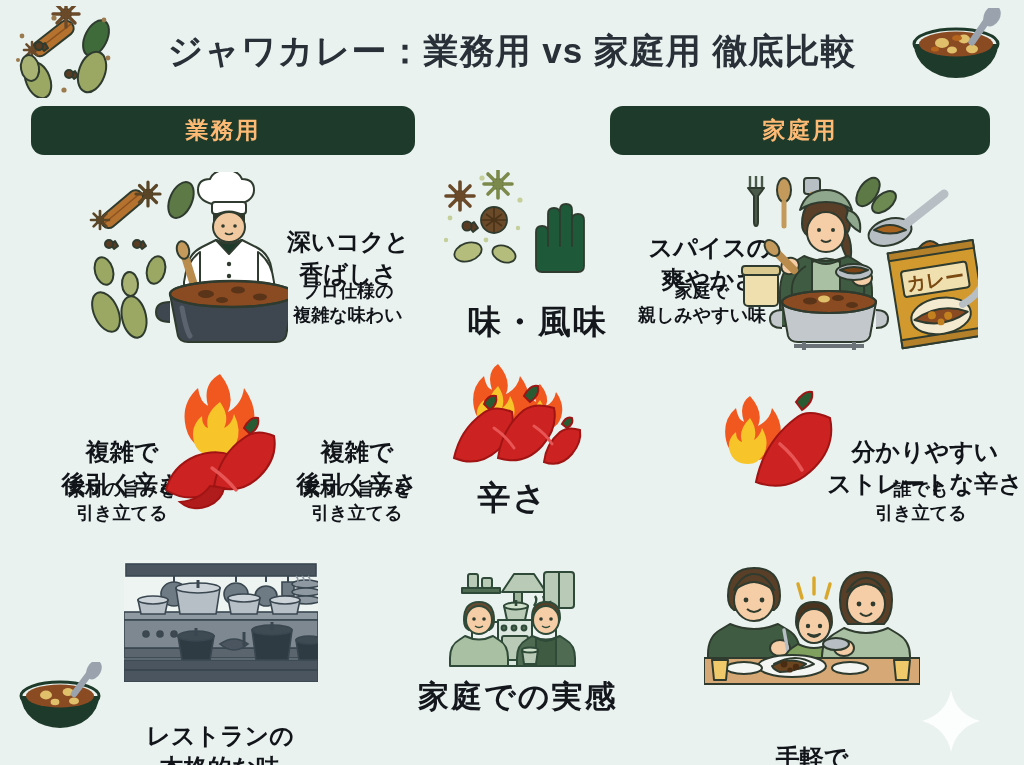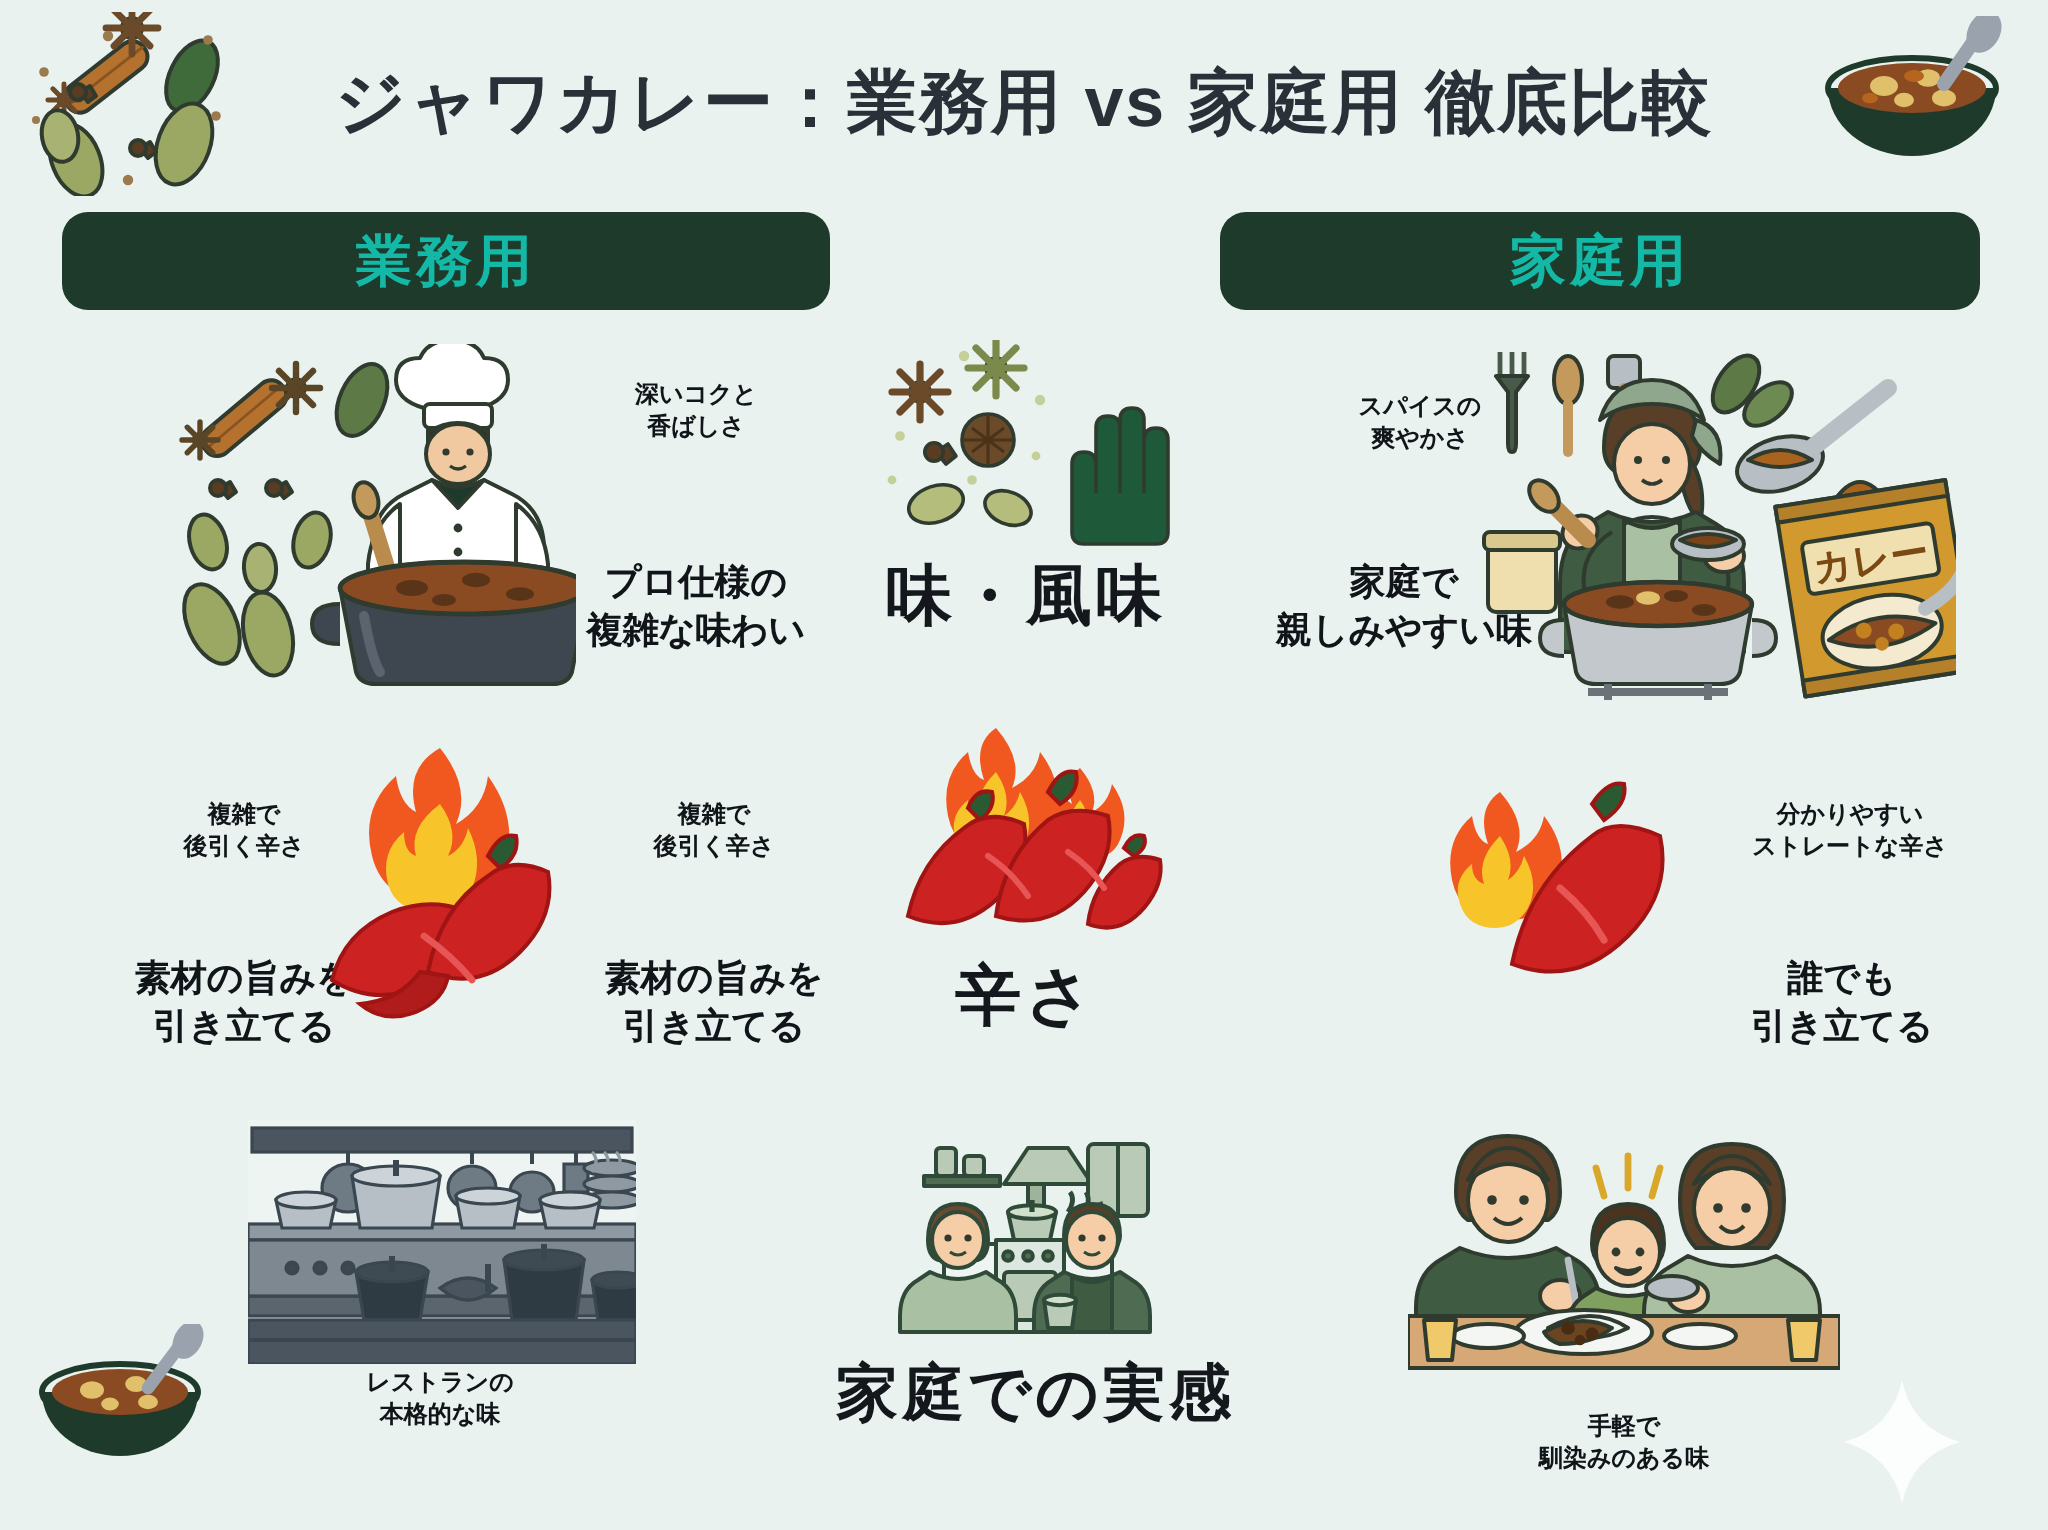--- a/index.html
+++ b/index.html
@@ -21,35 +21,35 @@
   .deco-tl { position:absolute; left:8px; top:6px; }
   .deco-tr { position:absolute; left:902px; top:8px; }
   .deco-bl { position:absolute; left:10px; top:662px; }
   .deco-br { position:absolute; left:918px; top:688px; }
 
   .pill {
     position:absolute; top:106px; height:49px;
     background:#1e3a2a; border-radius:13px;
     display:flex; align-items:center; justify-content:center;
   }
-  .pill span { color:#14b8a6; font-size:28px; font-weight:bold; letter-spacing:2px; }
+  .pill span { color:#fdba74; font-size:23px; font-weight:bold; letter-spacing:2px; }
   .pill-left  { left:31px;  width:384px; }
   .pill-right { left:610px; width:380px; }
 
   
   .row { position:absolute; left:0; width:1024px; }
   .col-left   { position:absolute; left:0;   width:430px; height:100%; }
   .col-center { position:absolute; left:418px; width:190px; height:100%; }
   .col-right  { position:absolute; left:600px; width:424px; height:100%; }
 
   .txt {
     position:absolute; text-align:center; color:#111418;
     font-weight:bold; line-height:1.32; white-space:pre-line;
   }
-  .t-main { font-size:12px; }
+  .t-main { font-size:24px;margin-top:36px; }
   .t-sub  { font-size:18px; }
 
   .center-label {
     position:absolute; width:100%; text-align:center;
     font-size:33px; font-weight:bold; color:#14181d; letter-spacing:2px;
     white-space:nowrap;
   }
   .center-label.big { font-size:31px; }
   .ill { position:absolute; }
 </style>
@@ -276,21 +276,21 @@
           <g fill="#c4cf9a">
             <circle cx="50" cy="8" r="2.6"></circle>
               <circle cx="88" cy="30" r="2.6"></circle>
             <circle cx="18" cy="48" r="2.4"></circle>
               <circle cx="54" cy="70" r="2.4"></circle>
             <circle cx="86" cy="58" r="2.2"></circle>
               <circle cx="14" cy="70" r="2.2"></circle>
           </g>
         </svg>
       </div>
-      <div class="center-label" style="top:108px;">味・風味</div>
+      <div class="center-label" style="top:132px;text-align:right;">味・風味</div>
     </div>
 
     <div class="col-right">
       <div class="txt t-main" style="left:20px;top:28px;width:180px;text-align:center;">スパイスの
 爽やかさ</div>
       <div class="txt t-sub" style="left:2px;top:112px;width:200px;">家庭で
 親しみやすい味</div>
 
       <div class="ill" style="left:138px;top:2px;">
         <svg width="240" height="180" viewBox="0 0 240 180">

